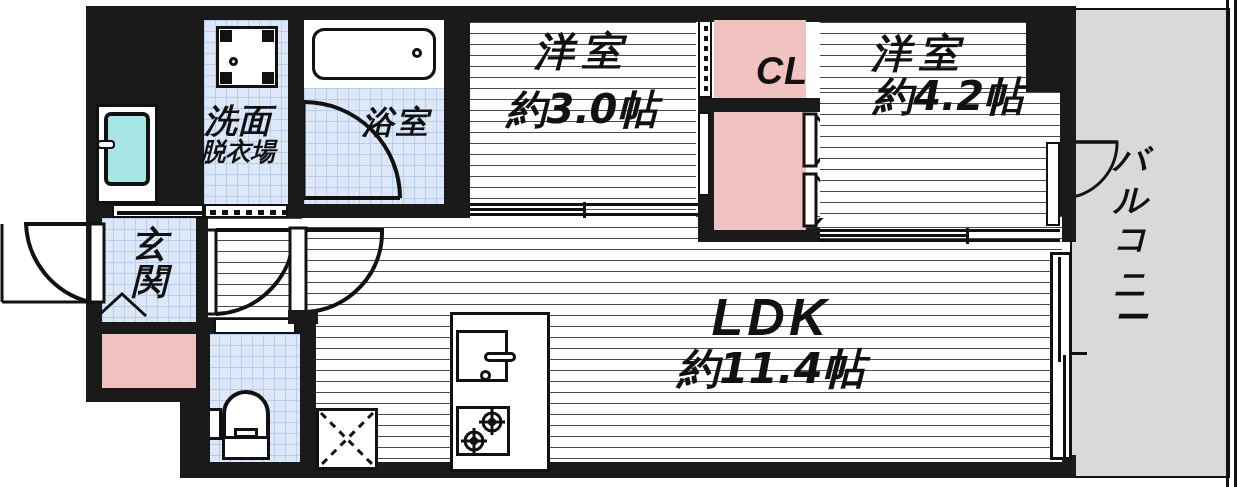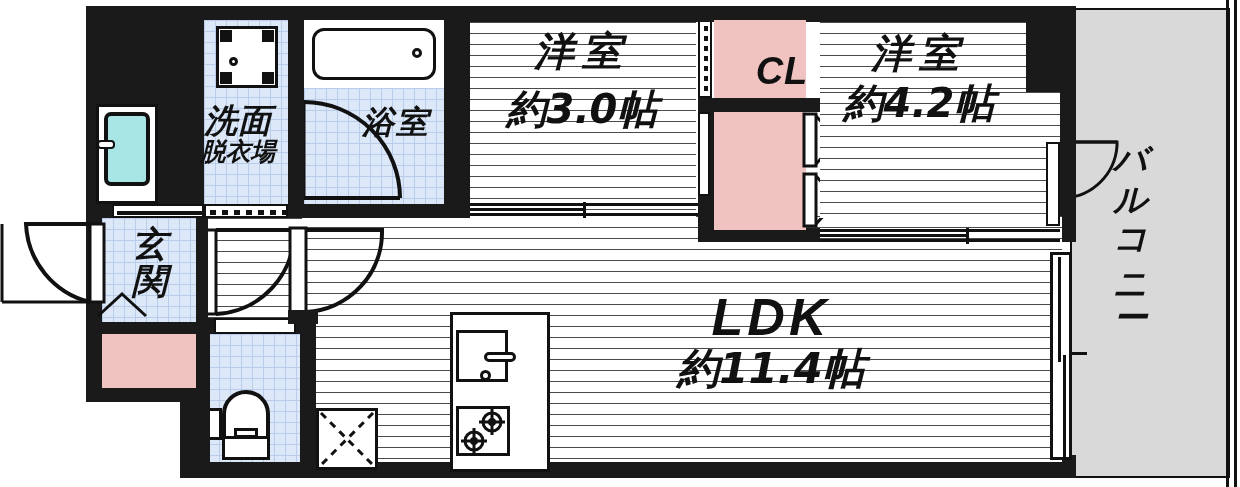--- a/index.html
+++ b/index.html
@@ -140,21 +140,21 @@
     <rect x="0" y="2" width="12" height="52" fill="#fff" stroke="#111" stroke-width="3"></rect>
     <path d="M12,4 L34,28 L12,52" fill="none" stroke="#111" stroke-width="3"></path>
     <rect x="0" y="62" width="12" height="52" fill="#fff" stroke="#111" stroke-width="3"></rect>
     <path d="M12,64 L34,88 L12,112" fill="none" stroke="#111" stroke-width="3"></path>
   </svg>
 
   <div class="abs wood" style="left:820px;top:22px;width:206px;height:196px;"></div>
   <div class="abs wood" style="left:820px;top:92px;width:240px;height:126px;"></div>
   <div class="lbl" style="left:814px;top:32px;width:210px;font-size:0;">
     <span class="l1 jp" style="font-size:40px;letter-spacing:8px;">洋室</span>
-    <span class="l2 jp" style="font-size:40px;letter-spacing:0;margin-top:8px;">約4.2帖</span>
+    <span class="l2 jp" style="font-size:40px;letter-spacing:0;margin-top:1px;text-align:right;">約4.2帖</span>
   </div>
 
   <div class="abs white" style="left:1046px;top:142px;width:14px;height:84px;border:2px solid #111;"></div>
 
   <div class="abs" style="left:820px;top:228px;width:240px;height:16px;">
     <div class="ln" style="left:0;top:1px;width:100%;height:3px;"></div>
     <div class="ln" style="left:0;top:11px;width:100%;height:3px;"></div>
     <div class="ln" style="left:0;top:6px;width:148px;height:3px;"></div>
     <div class="ln" style="left:146px;top:0px;width:3px;height:16px;"></div>
   </div>

